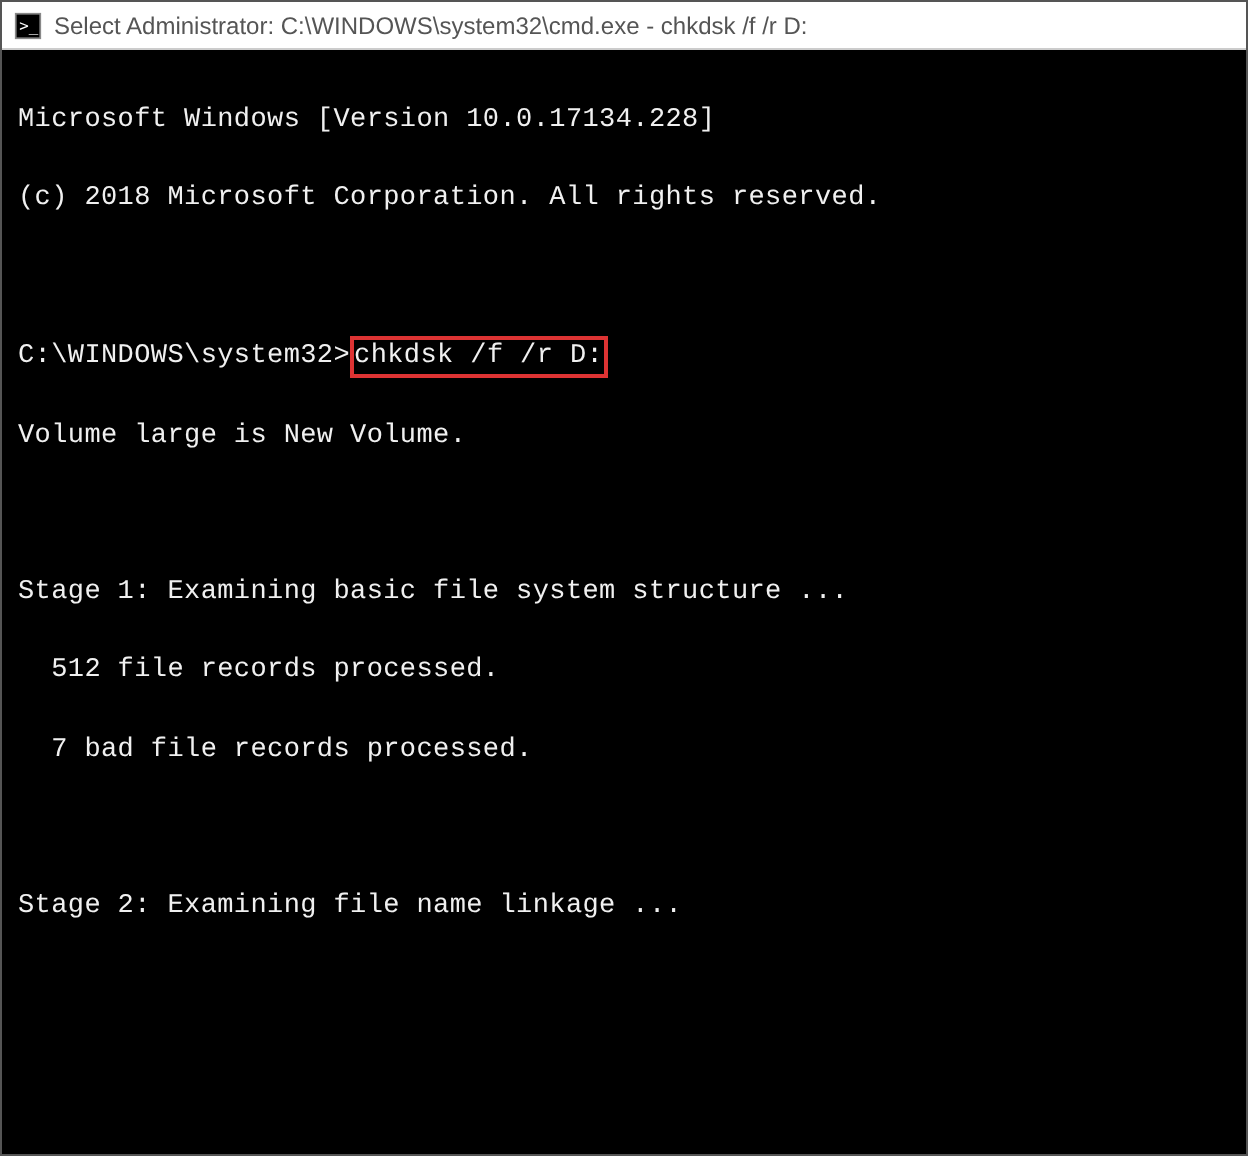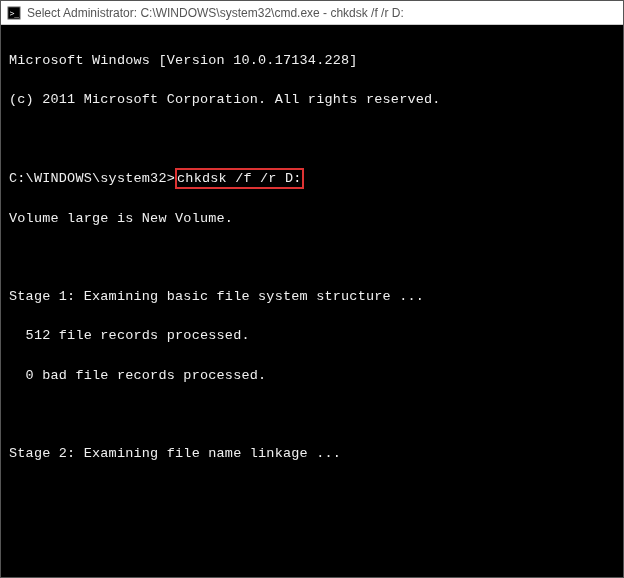--- a/index.html
+++ b/index.html
@@ -59,28 +59,28 @@
     <svg viewBox="0 0 16 16">
         <rect x="1" y="1" width="14" height="14" fill="#000" stroke="#888" stroke-width="1"></rect>
         <text x="3" y="11" font-size="9" fill="#fff" font-family="monospace">&gt;_</text>
       </svg>
   </span>
   <span>Select Administrator: C:\WINDOWS\system32\cmd.exe - chkdsk /f /r D:</span>
 </div>
 
 <div class="console">
 <div class="line">Microsoft Windows [Version 10.0.17134.228]</div>
-<div class="line">(c) 2011 Microsoft Corporation. All rights reserved.</div>
+<div class="line">(c) 2018 Microsoft Corporation. All rights reserved.</div>
 <div class="blank"></div>
 <div class="line prompt-line"><span>C:\WINDOWS\system32&gt;</span><span class="highlight-box">chkdsk /f /r D:</span></div>
 <div class="line">Volume large is New Volume.</div>
 <div class="blank"></div>
 <div class="line">Stage 1: Examining basic file system structure ...</div>
 <div class="line">  512 file records processed.</div>
-<div class="line">  0 bad file records processed.</div>
+<div class="line">  7 bad file records processed.</div>
 <div class="blank"></div>
 <div class="line">Stage 2: Examining file name linkage ...</div>
 
 
 
 
 
 
 
 

